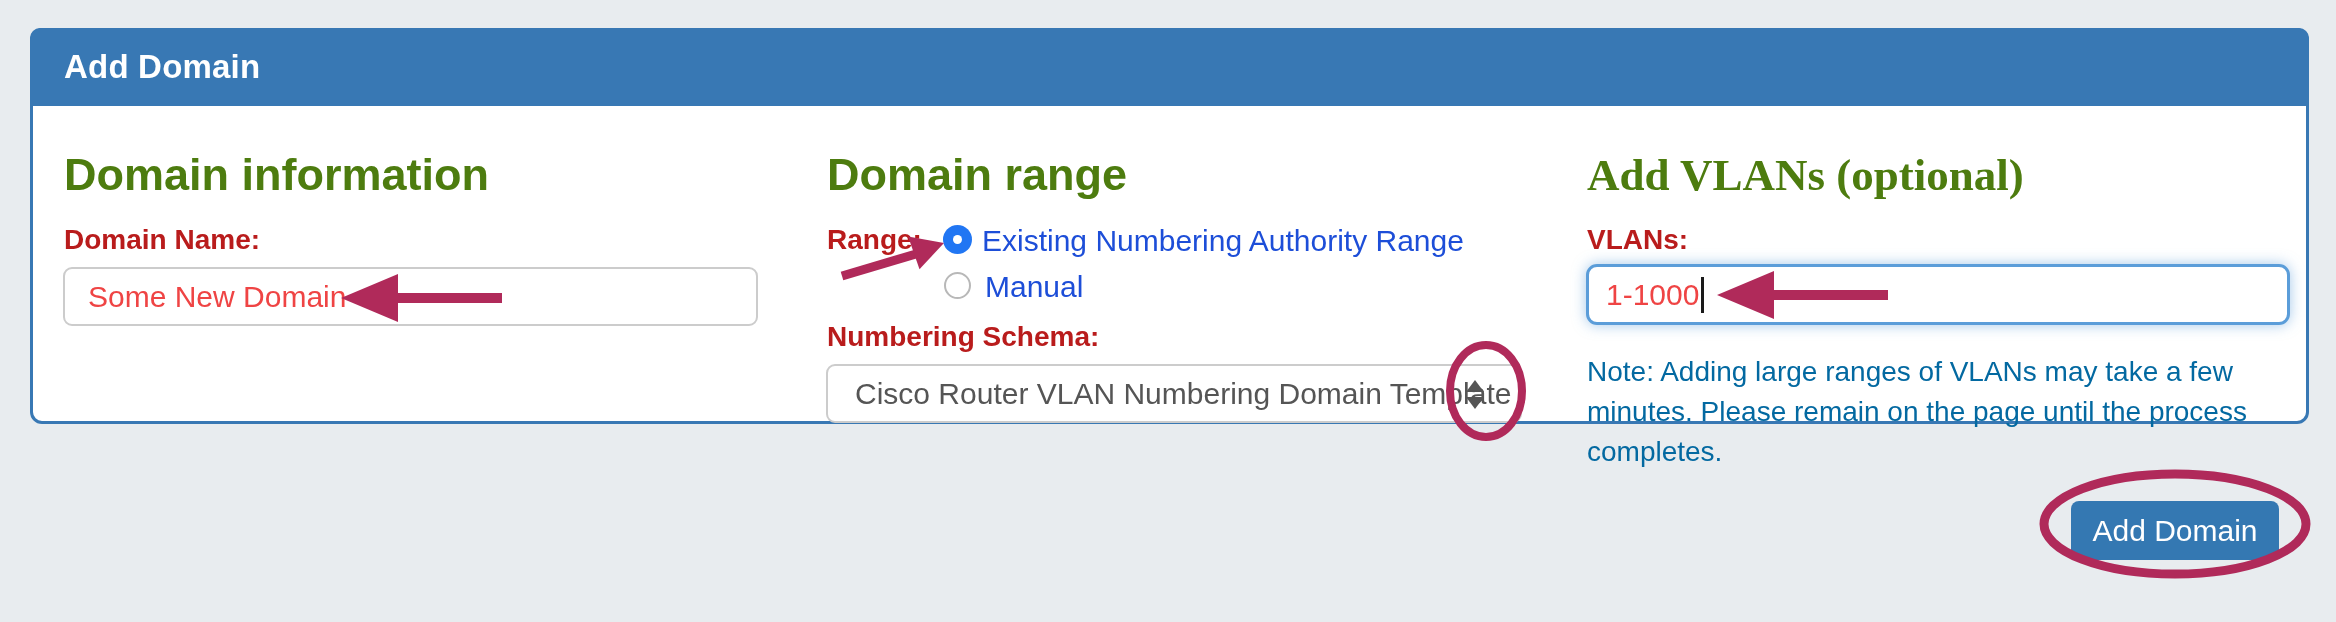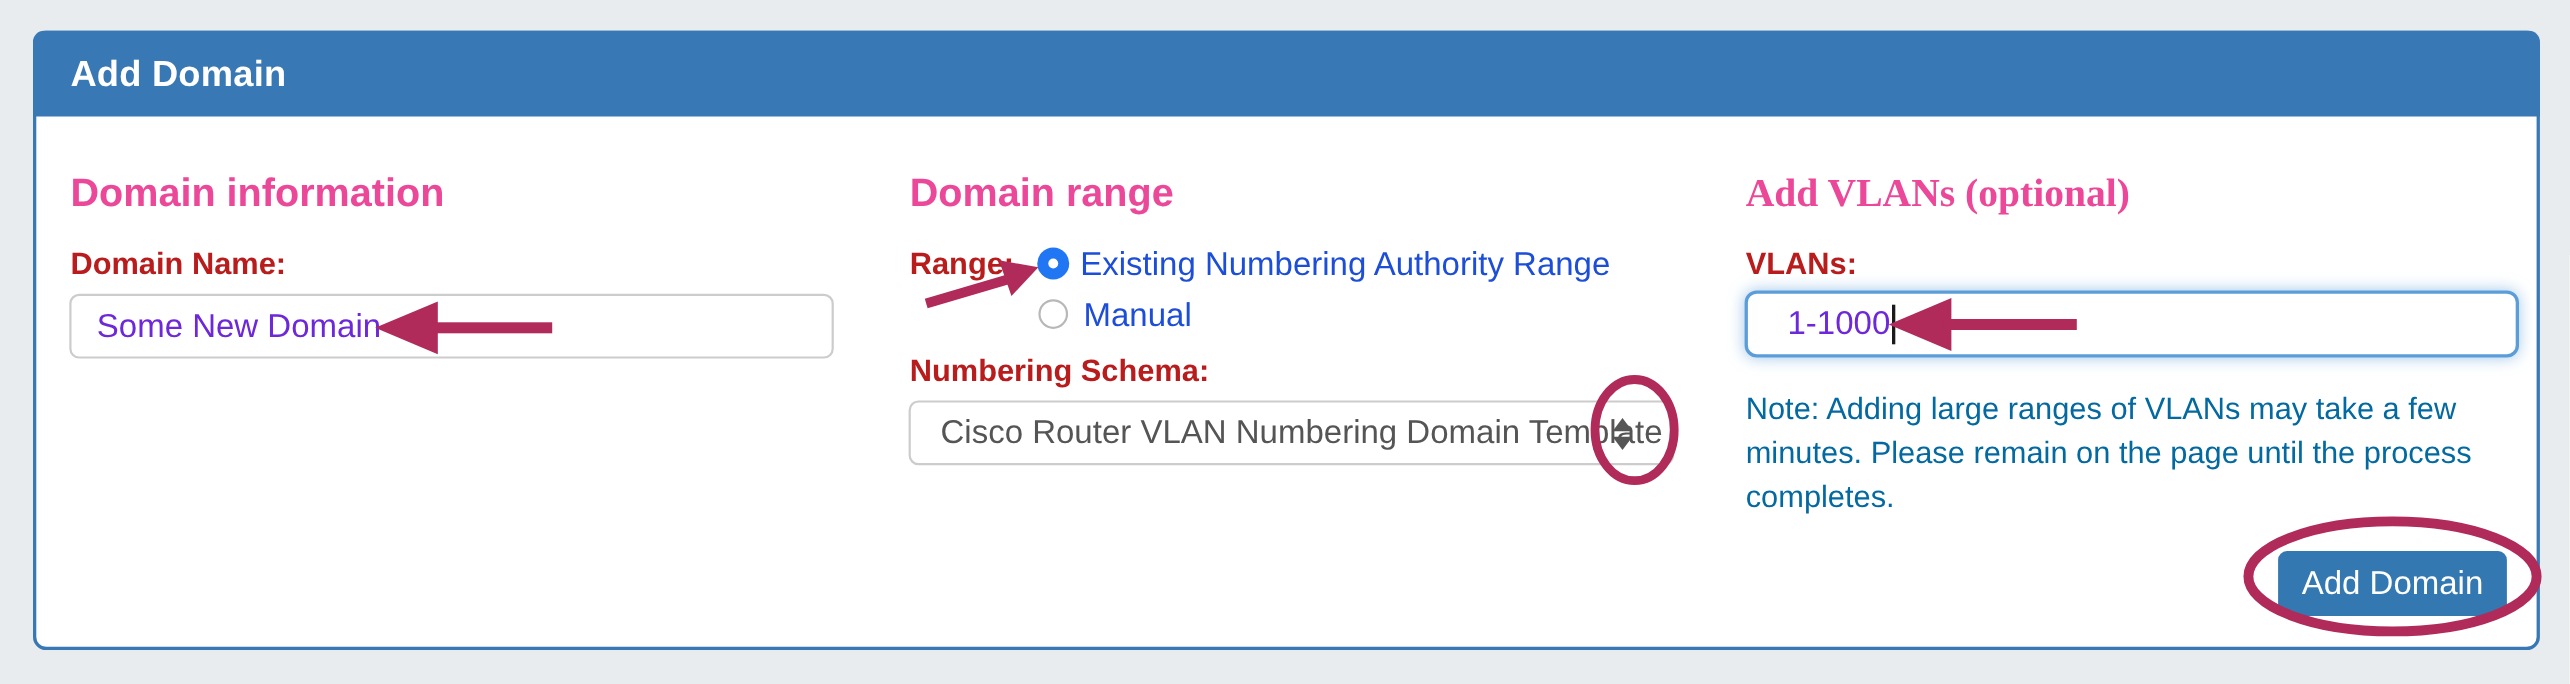--- a/index.html
+++ b/index.html
@@ -9,47 +9,47 @@
     font-family:"Liberation Sans", sans-serif;
     color:#333;
     position:relative;
     overflow:hidden;
   }
   .abs { position:absolute; }
 
   
   .panel {
     position:absolute; left:30px; top:28px;
-    width:2279px; height:563px;
+    width:2279px; height:396px;
     background:#fff;
     border:3px solid #3878b4;
     border-radius:12px;
   }
   .panel-header {
     position:absolute; left:-3px; top:-3px; right:-3px;
     height:78px;
     background:#3878b4;
     border-radius:10px 10px 0 0;
     display:flex; align-items:center;
     padding-left:34px;
   }
   .panel-title { color:#fff; font-size:33px; font-weight:bold; letter-spacing:.2px; }
 
   h2.section-heading {
-    font-size:36px; font-weight:bold; color:#ec4899;
+    font-size:45px; font-weight:bold; color:#4d7c0f;
     line-height:40px; white-space:nowrap;
   }
   .field-label { font-size:28px; font-weight:bold; color:#b91c1c; white-space:nowrap; }
 
   .text-input {
     background:#fff;
     border:2px solid #ccc;
     border-radius:9px;
     display:flex; align-items:center;
-    font-size:30px; color:#6d28d9;
+    font-size:30px; color:#ef4444;
     white-space:nowrap;
   }
   .text-input.focused {
     border:3px solid #5b9dd9;
     border-radius:11px;
     box-shadow:0 0 14px rgba(91,157,217,.55);
   }
   .caret {
     display:inline-block; width:3px; height:36px;
     background:#1a1a1a; margin-left:2px;
@@ -133,21 +133,21 @@
     <span class="spinner" style="left:638px; top:14px;">
       <span class="up"></span>
         <span class="down"></span>
     </span>
   </div>
 
   <h2 class="section-heading abs" style="left:1554px; top:124px;font-family:Liberation Serif, serif;">Add VLANs (optional)</h2>
 
   <div class="field-label abs" style="left:1554px; top:193px;">VLANs:</div>
 
-  <div class="text-input focused abs" style="left:1553px; top:233px; width:704px; height:61px; padding-left:36px;">
+  <div class="text-input focused abs" style="left:1553px; top:233px; width:704px; height:61px; padding-left:17px;">
     <span>1-1000</span>
     <span class="caret"></span>
   </div>
 
   <div class="note-text abs" style="left:1554px; top:321px; width:710px;">Note: Adding large ranges of VLANs may take a few minutes. Please remain on the page until the process completes.</div>
 
   <button class="btn-primary abs" style="left:2038px; top:470px; width:208px; height:59px;">Add Domain</button>
 </div>
 
 <svg class="abs annotation" style="left:336px; top:272px;" width="170" height="52" viewBox="0 0 170 52">

